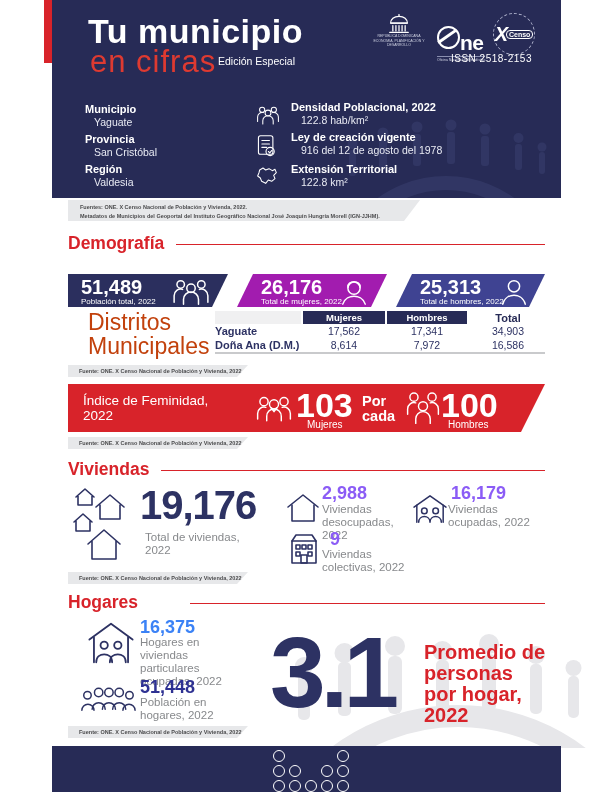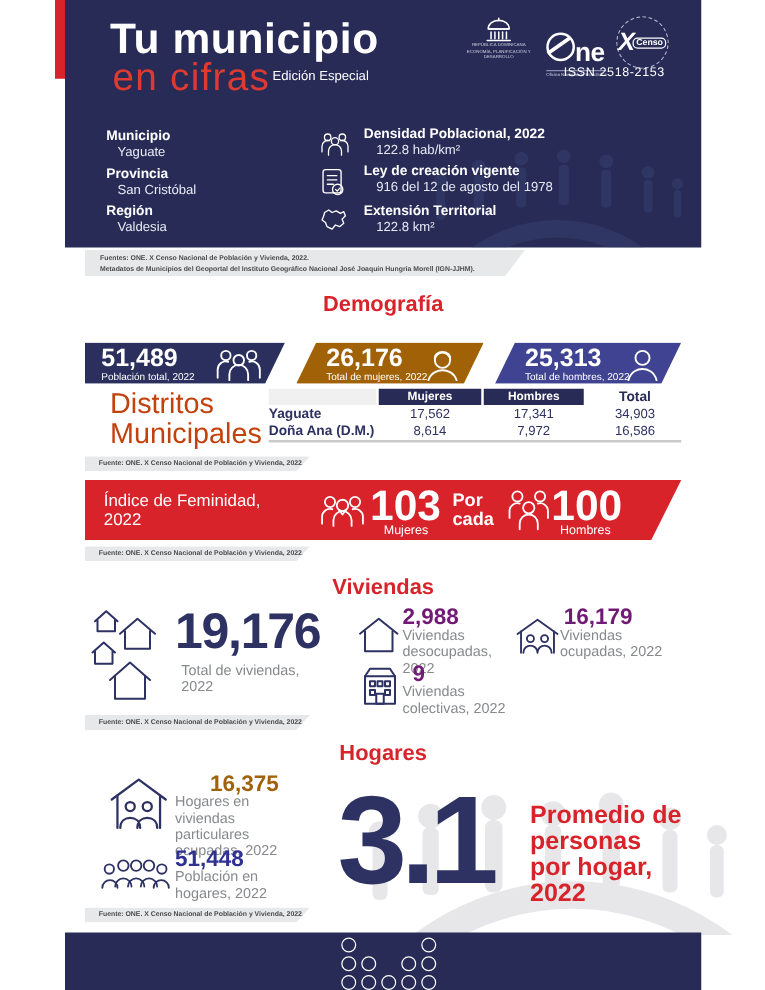--- a/index.html
+++ b/index.html
@@ -40,29 +40,29 @@
 
   
   .fuentes-main{position:absolute;left:68px;top:200px;width:352px;height:21px;background:#e7e8ea;
     clip-path:polygon(0 0,100% 0,calc(100% - 16px) 100%,0 100%);
     font-size:5.5px;font-weight:bold;color:#4b4b4d;line-height:1.55;padding:3px 10px 0 12px;box-sizing:border-box;}
   .fuente{position:absolute;height:12px;background:#e7e8ea;
     clip-path:polygon(0 0,100% 0,calc(100% - 11px) 100%,0 100%);
     font-size:5.5px;font-weight:bold;color:#4b4b4d;line-height:12px;padding-left:11px;box-sizing:border-box;}
 
   
-  .sec-h{position:absolute;left:68px;width:477px;display:flex;align-items:center;flex-direction:column;}
+  .sec-h{position:absolute;left:68px;width:477px;display:flex;align-items:center;}
   .sec-h h2{margin:0;font-size:17.5px;font-weight:bold;color:#d8232a;}
   .sec-h .rule{flex:1;height:1.8px;background:#d8232a;margin-left:12px;margin-top:2px;}
 
   
   .banners{position:absolute;left:68px;top:274px;width:477px;height:33px;display:flex;}
   .banner{position:relative;height:33px;color:#fff;box-sizing:border-box;padding:3px 0 0 13px;}
   .banner.b1{width:160px;background:#2b2f5e;clip-path:polygon(0 0,100% 0,calc(100% - 16px) 100%,0 100%);}
-  .banner.b2{width:150px;background:#a16207;margin-left:9px;clip-path:polygon(16px 0,100% 0,calc(100% - 16px) 100%,0 100%);padding-left:24px;}
+  .banner.b2{width:150px;background:#a21caf;margin-left:9px;clip-path:polygon(16px 0,100% 0,calc(100% - 16px) 100%,0 100%);padding-left:24px;}
   .banner.b3{width:149px;background:#3f4392;margin-left:9px;clip-path:polygon(16px 0,100% 0,calc(100% - 16px) 100%,0 100%);padding-left:24px;}
   .bval{font-size:20px;font-weight:bold;line-height:20px;}
   .blab{font-size:8px;line-height:9px;}
   .bic{position:absolute;top:2px;color:#fff;}
   .b1 .bic{right:16px;} .b2 .bic{right:18px;} .b3 .bic{right:16px;}
 
   
   .dm-title{position:absolute;left:88px;top:310px;font-size:23px;color:#c2410c;line-height:24px;font-weight:400;}
   .dm-table{position:absolute;left:215px;top:311px;width:330px;font-size:10.5px;color:#2d3263;}
   .dm-grid{display:grid;grid-template-columns:86px 82px 80px 78px;column-gap:2px;row-gap:1px;align-items:center;}
@@ -82,31 +82,31 @@
   .fem-l1{position:absolute;left:239px;top:35px;font-size:10px;}
   .fem-mid{position:absolute;left:294px;top:10px;font-size:14.5px;font-weight:bold;line-height:15px;width:44px;}
   .fem-ic2{position:absolute;left:336px;top:6px;}
   .fem-v2{position:absolute;left:373px;top:2px;font-size:34px;font-weight:bold;}
   .fem-l2{position:absolute;left:380px;top:35px;font-size:10px;}
 
   
   .vv-ic-houses{position:absolute;left:72px;top:482px;color:#2d3263;}
   .vv-total{position:absolute;left:140px;top:483px;font-size:40px;font-weight:bold;color:#2d3263;letter-spacing:-1px;}
   .vv-total-lab{position:absolute;left:145px;top:531px;width:118px;font-size:11.5px;color:#87898c;line-height:13px;}
-  .smallstat-num{font-size:18px;font-weight:bold;color:#701a75;position:absolute;}
+  .smallstat-num{font-size:18px;font-weight:bold;color:#8b5cf6;position:absolute;}
   .smallstat-lab{font-size:11.5px;color:#87898c;line-height:13px;position:absolute;}
   .vv-ic-house{position:absolute;left:285px;top:491px;color:#2d3263;}
   .vv-ic-build{position:absolute;left:286px;top:531px;color:#2d3263;}
   .vv-ic-hp{position:absolute;left:411px;top:493px;color:#2d3263;}
 
   
   .hg-sil{position:absolute;left:268px;top:626px;color:#e7e7ea;}
   .hg-ic1{position:absolute;left:86px;top:620px;color:#2d3263;}
   .hg-ic2{position:absolute;left:80px;top:684px;color:#2d3263;}
-  .hg-v1{position:absolute;left:140px;top:617px;font-size:18px;font-weight:bold;color:#a16207;margin-left:28px;}
+  .hg-v1{position:absolute;left:140px;top:617px;font-size:18px;font-weight:bold;color:#3b82f6;}
   .hg-l1{position:absolute;left:140px;top:636px;width:108px;font-size:11.5px;color:#87898c;line-height:13px;}
   .hg-v2{position:absolute;left:140px;top:677px;font-size:18px;font-weight:bold;color:#2e3192;}
   .hg-l2{position:absolute;left:140px;top:696px;width:88px;font-size:11.5px;color:#87898c;line-height:13px;}
   .hg-big{position:absolute;left:270px;top:625px;font-size:100px;font-weight:bold;color:#2d3263;letter-spacing:-5px;line-height:95px;}
   .hg-prom{position:absolute;left:424px;top:642px;width:122px;font-size:20px;font-weight:bold;color:#d8232a;line-height:21px;}
 
   
   .footer{position:absolute;left:52px;top:746px;width:509px;height:46px;background:#272b56;}
   .dots{position:absolute;left:221px;top:4px;width:80px;height:46px;}
   .dot{position:absolute;width:12px;height:12px;border:1.6px solid #fff;border-radius:50%;box-sizing:border-box;}

